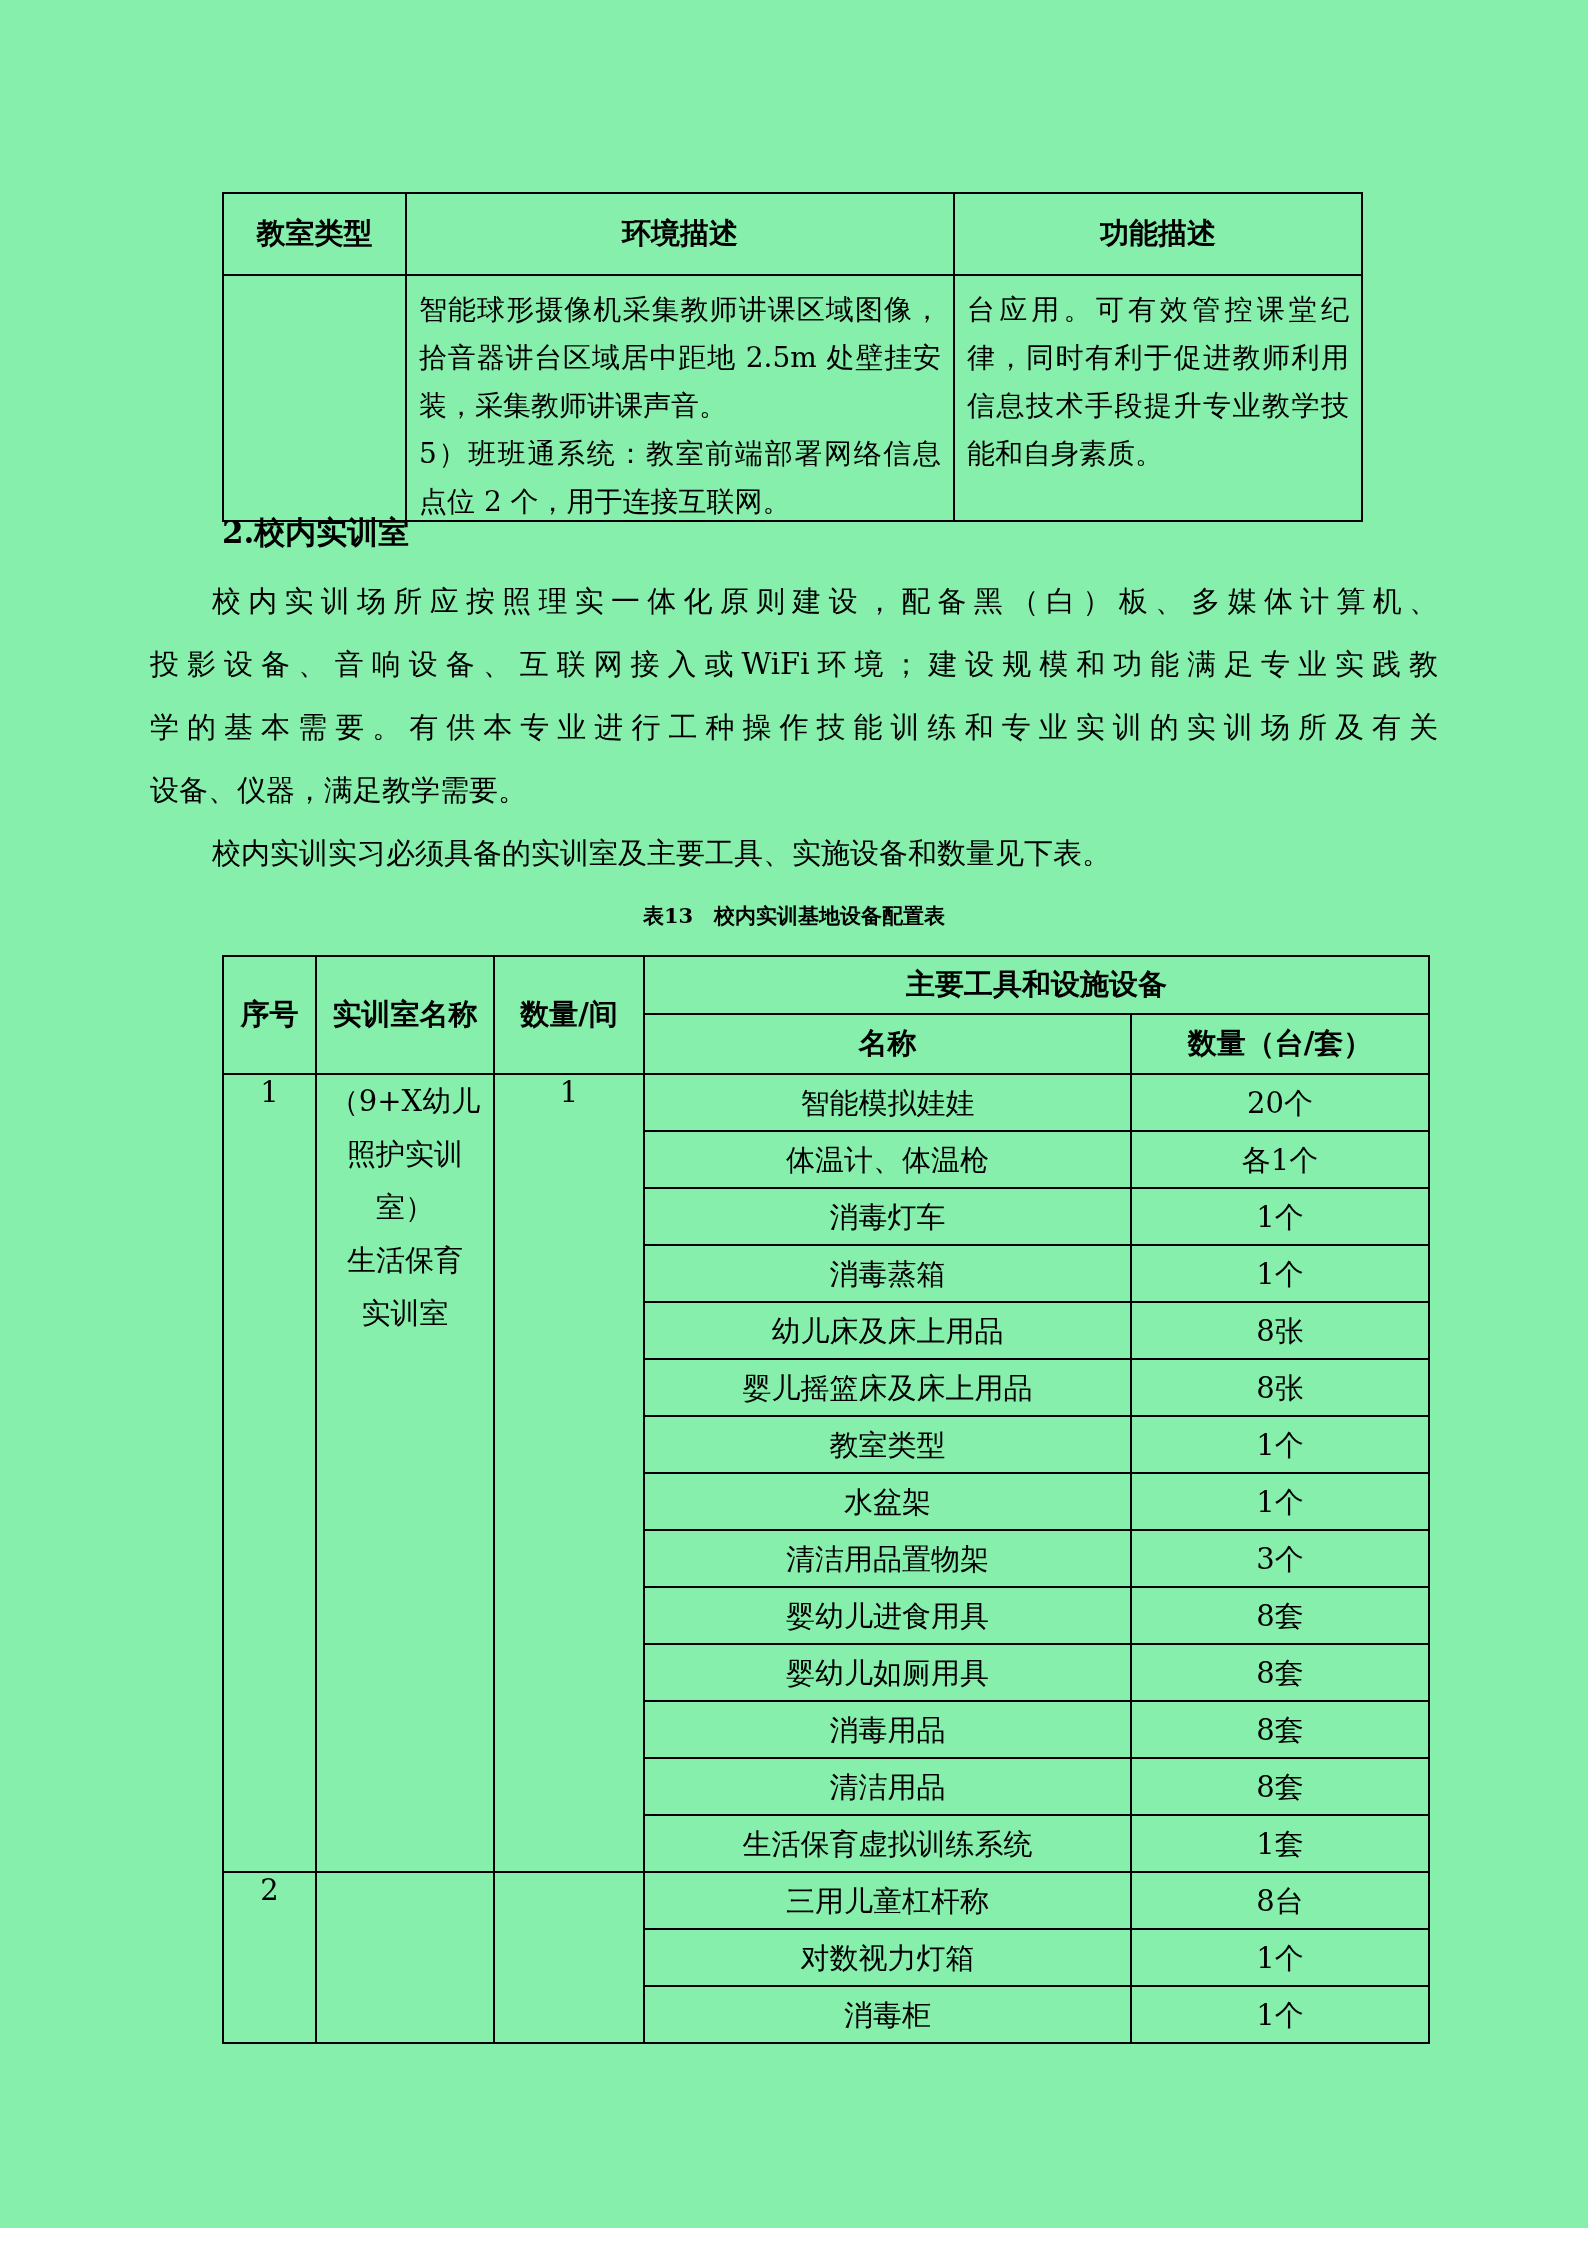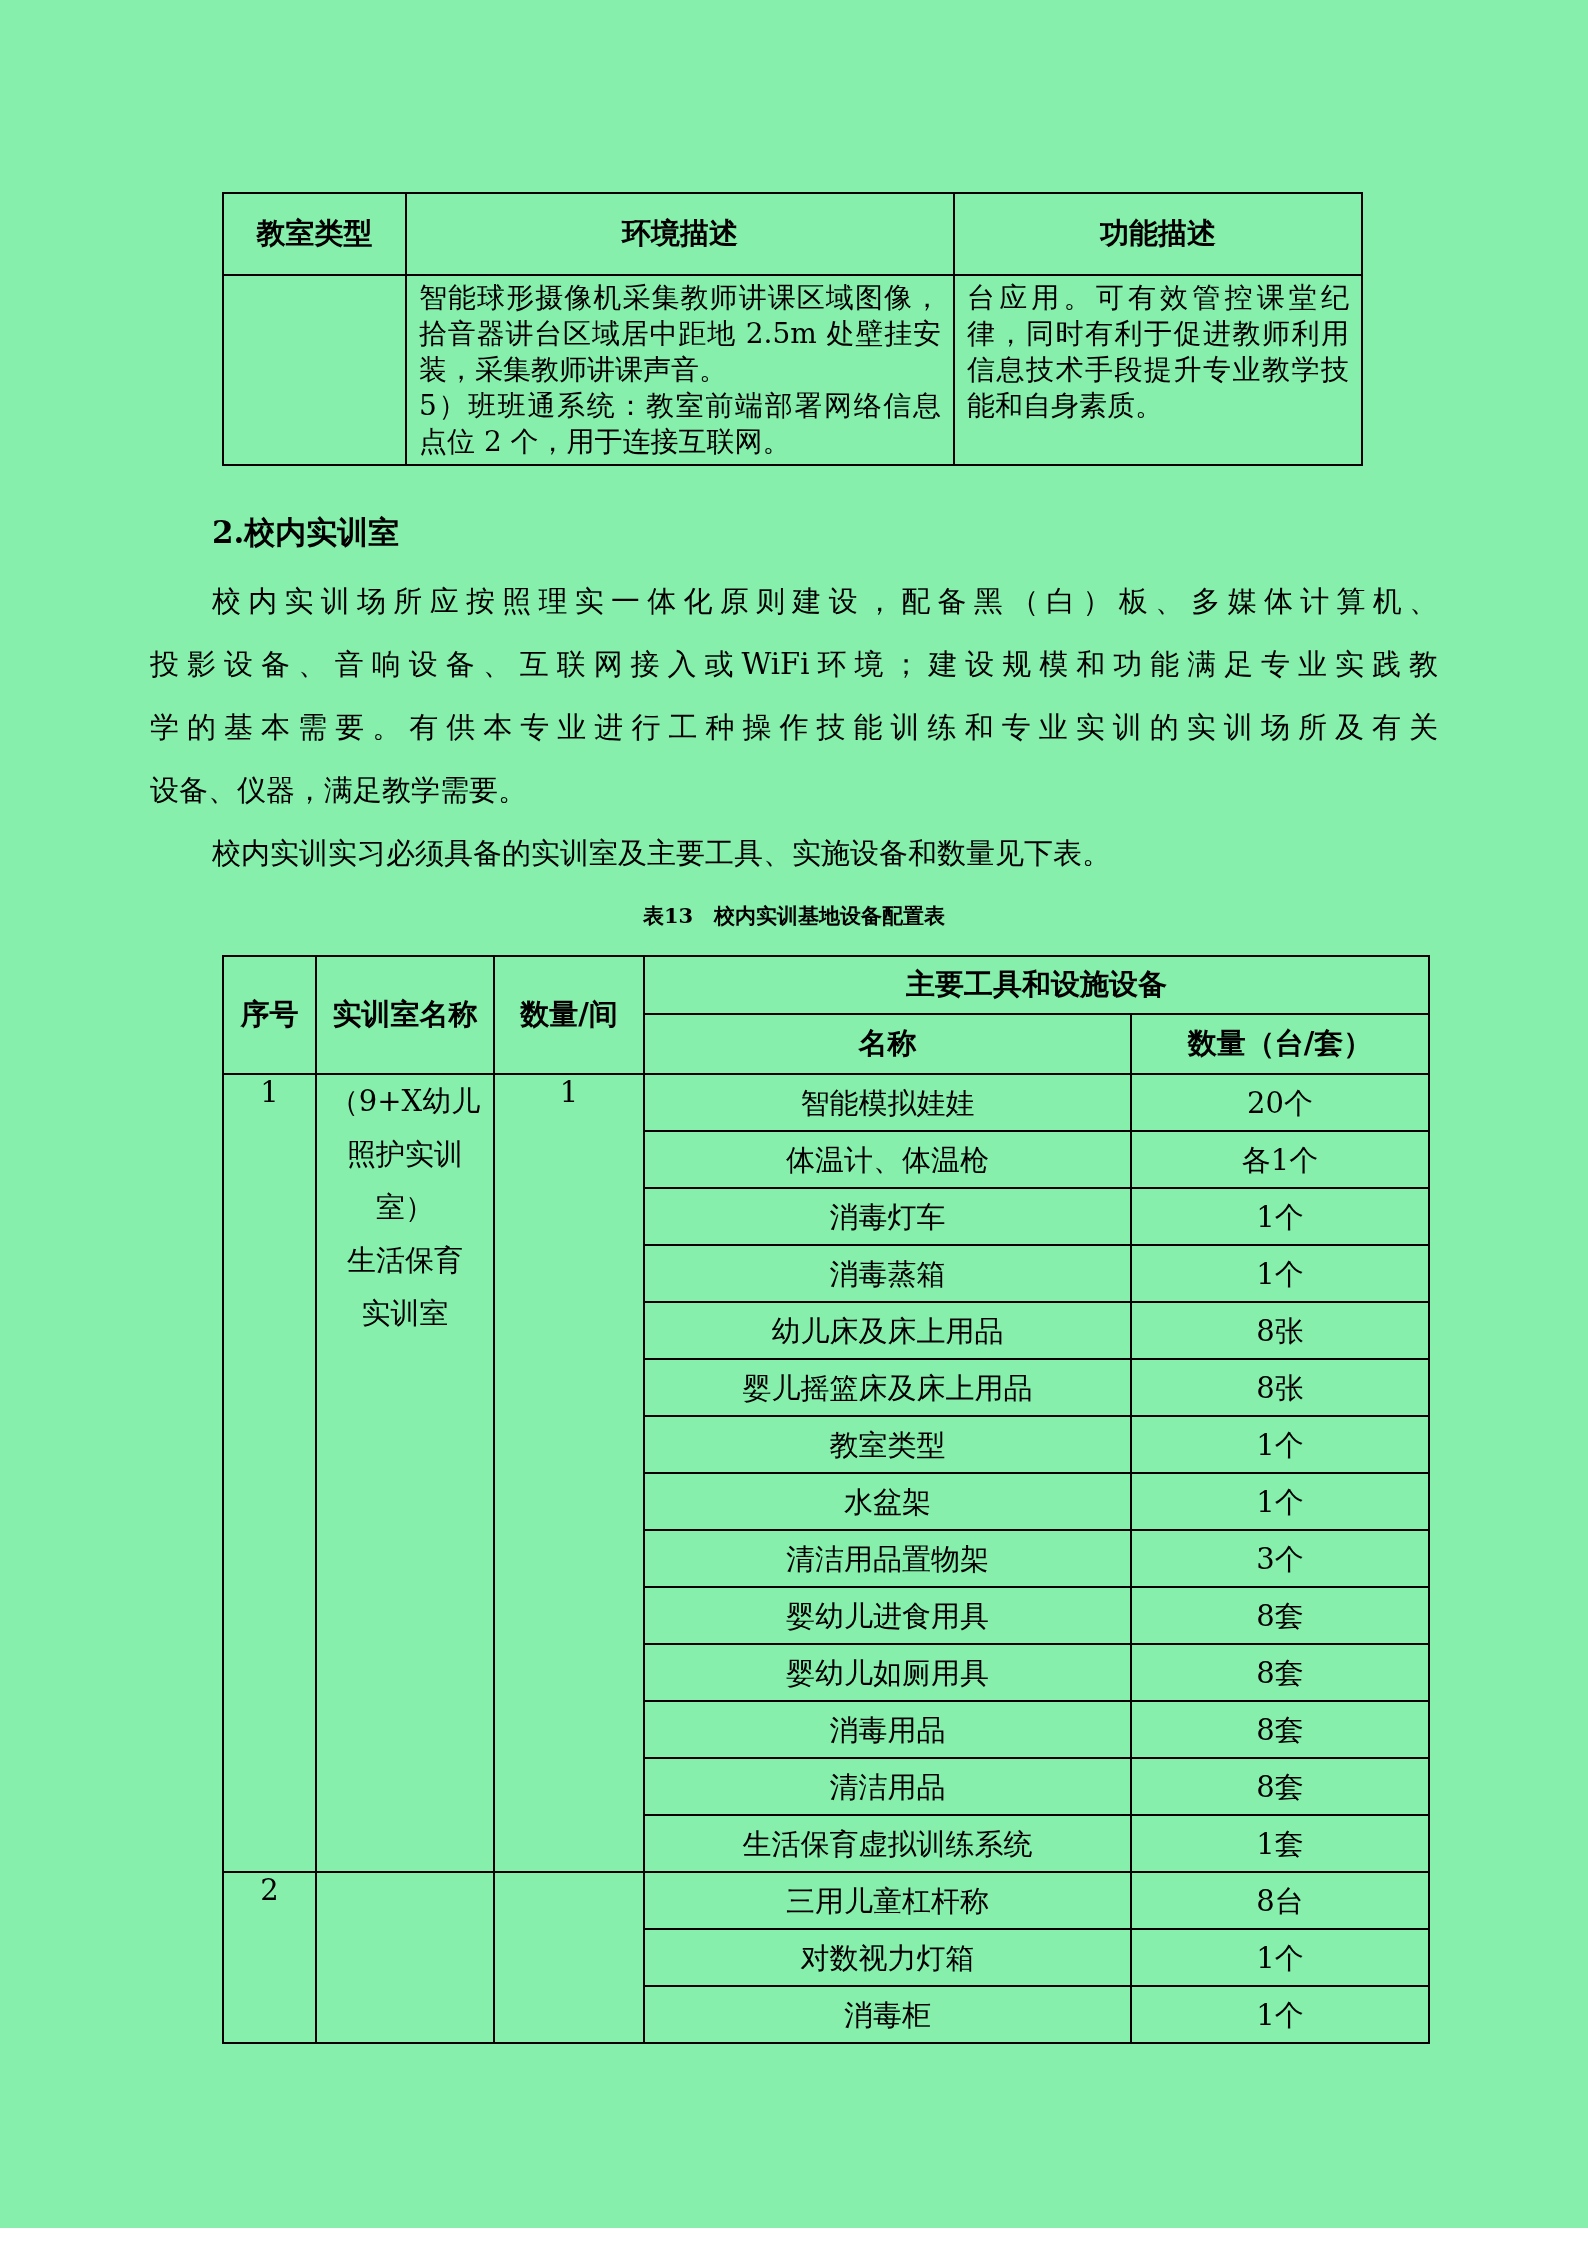--- a/index.html
+++ b/index.html
@@ -26,26 +26,26 @@
   }
   table.t1 th{
     height:80px;
     font-weight:bold;
     text-align:center;
     vertical-align:middle;
     font-size:29px;
   }
   table.t1 td{height:188px;}
   .t1-cell{padding:4px 12px 0 12px;}
-  .cl{line-height:36px;text-align:justify;}
+  .cl{line-height:36px;text-align:justify;margin-top:12px;}
   .cl.fill{text-align-last:justify;}
   .cl.end{text-align-last:left;}
   
   .sec-heading{
-    position:absolute;left:212px;top:512px;
+    position:absolute;left:222px;top:512px;
     font-size:31px;font-weight:bold;line-height:40px;
   }
   .para{
     position:absolute;left:150px;top:570px;width:1288px;
     font-size:29px;
   }
   .pline{height:63px;line-height:63px;text-align:justify;}
   .pline.fill{text-align-last:justify;}
   .pline.first{text-indent:62px;}
   .para2{

